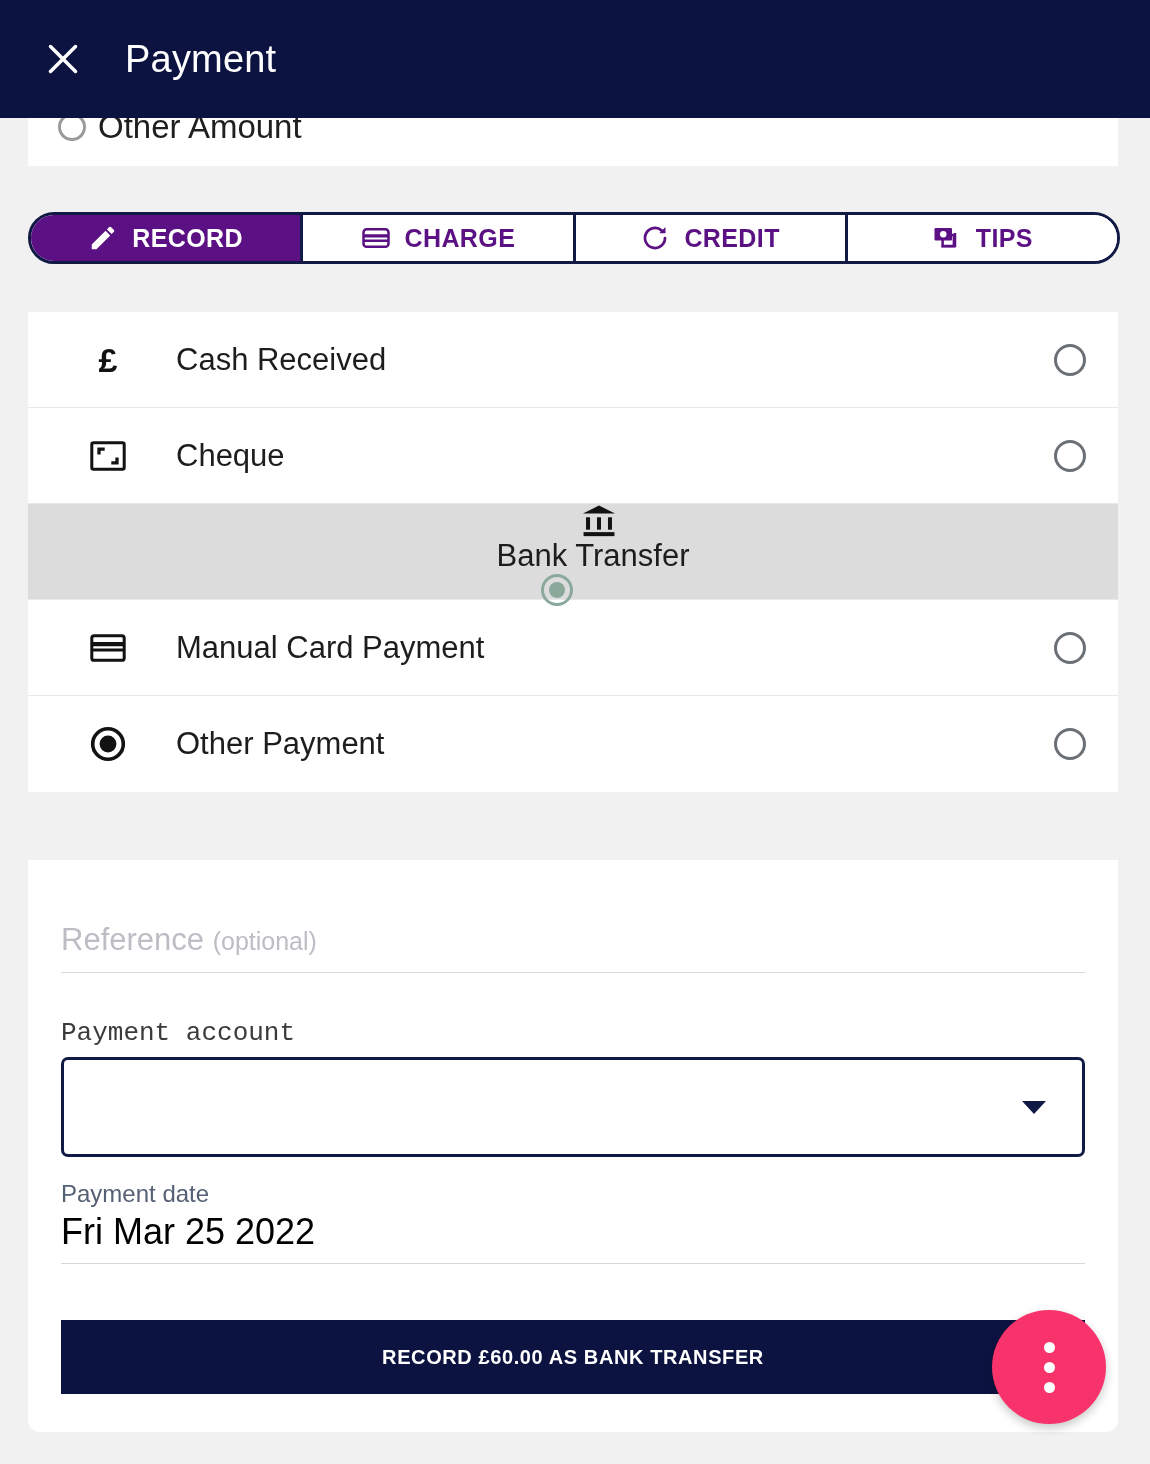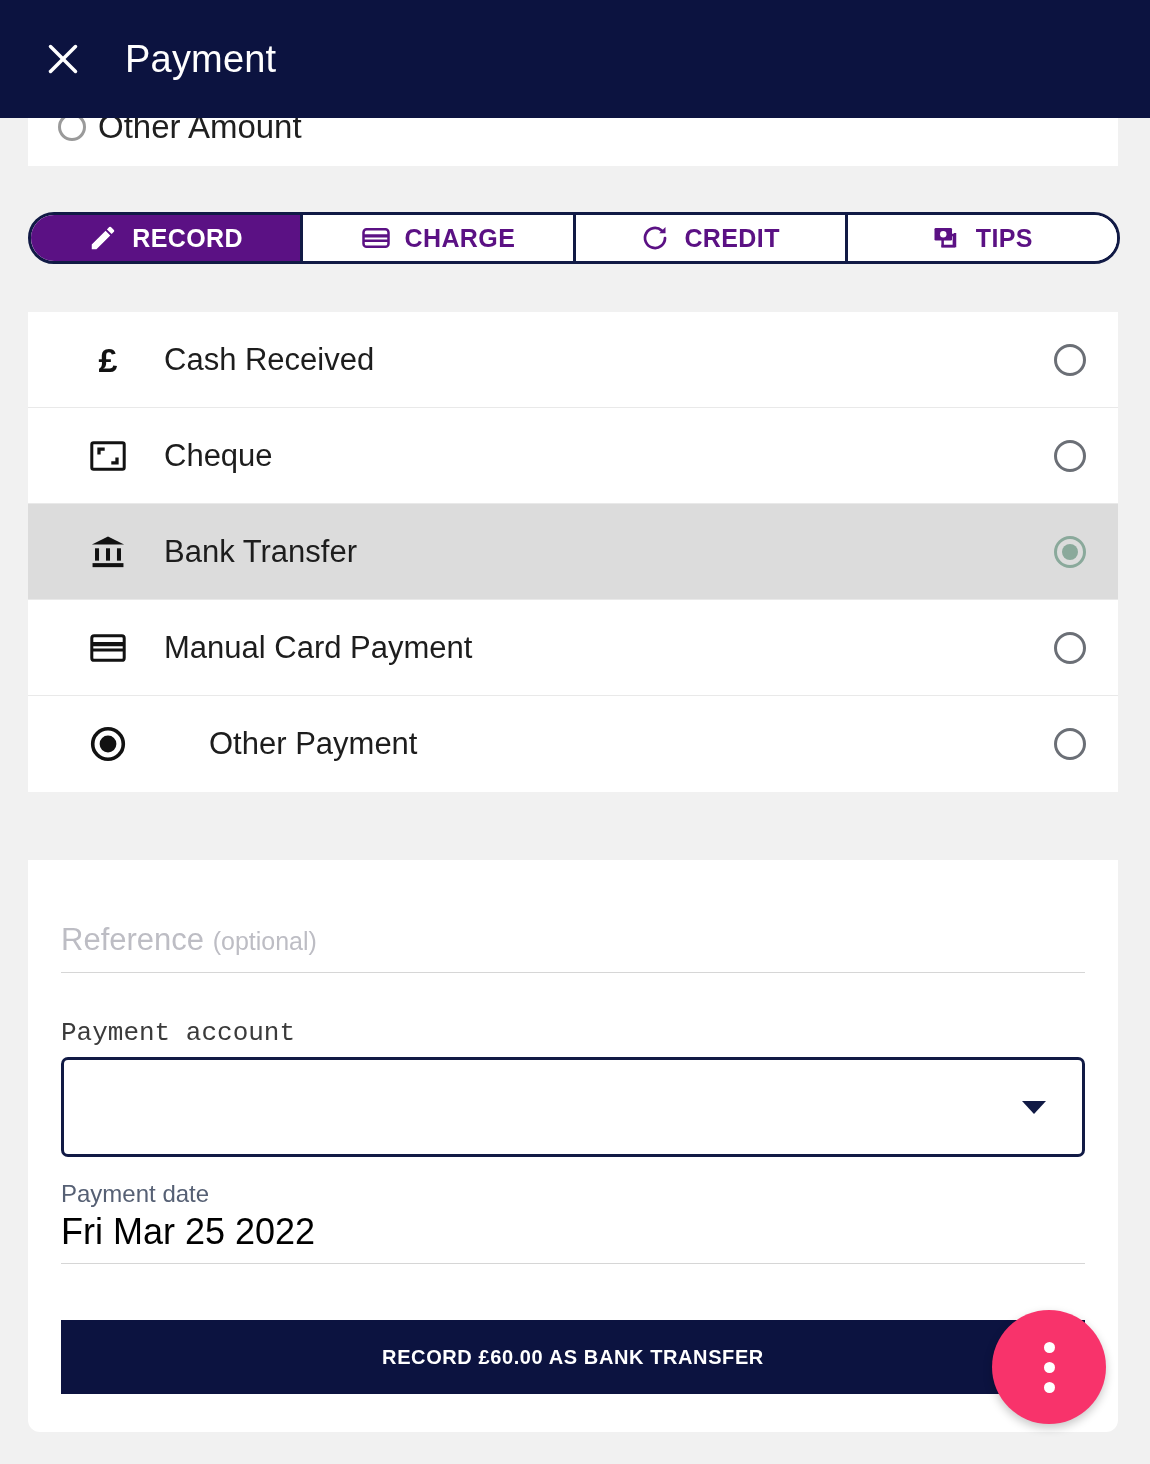--- a/index.html
+++ b/index.html
@@ -136,38 +136,38 @@
   }
   .method-row {
     display: flex;
     align-items: center;
     height: 96px;
     border-bottom: 1px solid #e9e9e9;
     cursor: pointer;
     box-sizing: border-box;
     background: #ffffff;
   }
-  .method-row:last-child { border-bottom: none; gap: 45px; }
-  .method-row.selected { background: #dcdcdc; }
+  .method-row:last-child { border-bottom: none; }
+  .method-row.selected { background: #dcdcdc; flex-direction: column; }
   .method-icon {
     width: 56px;
     margin-left: 52px;
     display: flex;
     align-items: center;
     justify-content: center;
     flex: none;
     color: #121212;
   }
   .method-icon .pound {
     font-size: 34px;
     font-weight: 700;
     line-height: 1;
   }
   .method-label {
-    margin-left: 28px;
+    margin-left: 40px;
     font-size: 31px;
     color: #1d1d1d;
     flex: 1 1 auto;
   }
   .method-radio {
     margin-right: 32px;
     width: 32px; height: 32px;
     border: 3px solid #6b6f76;
     border-radius: 50%;
     box-sizing: border-box;

